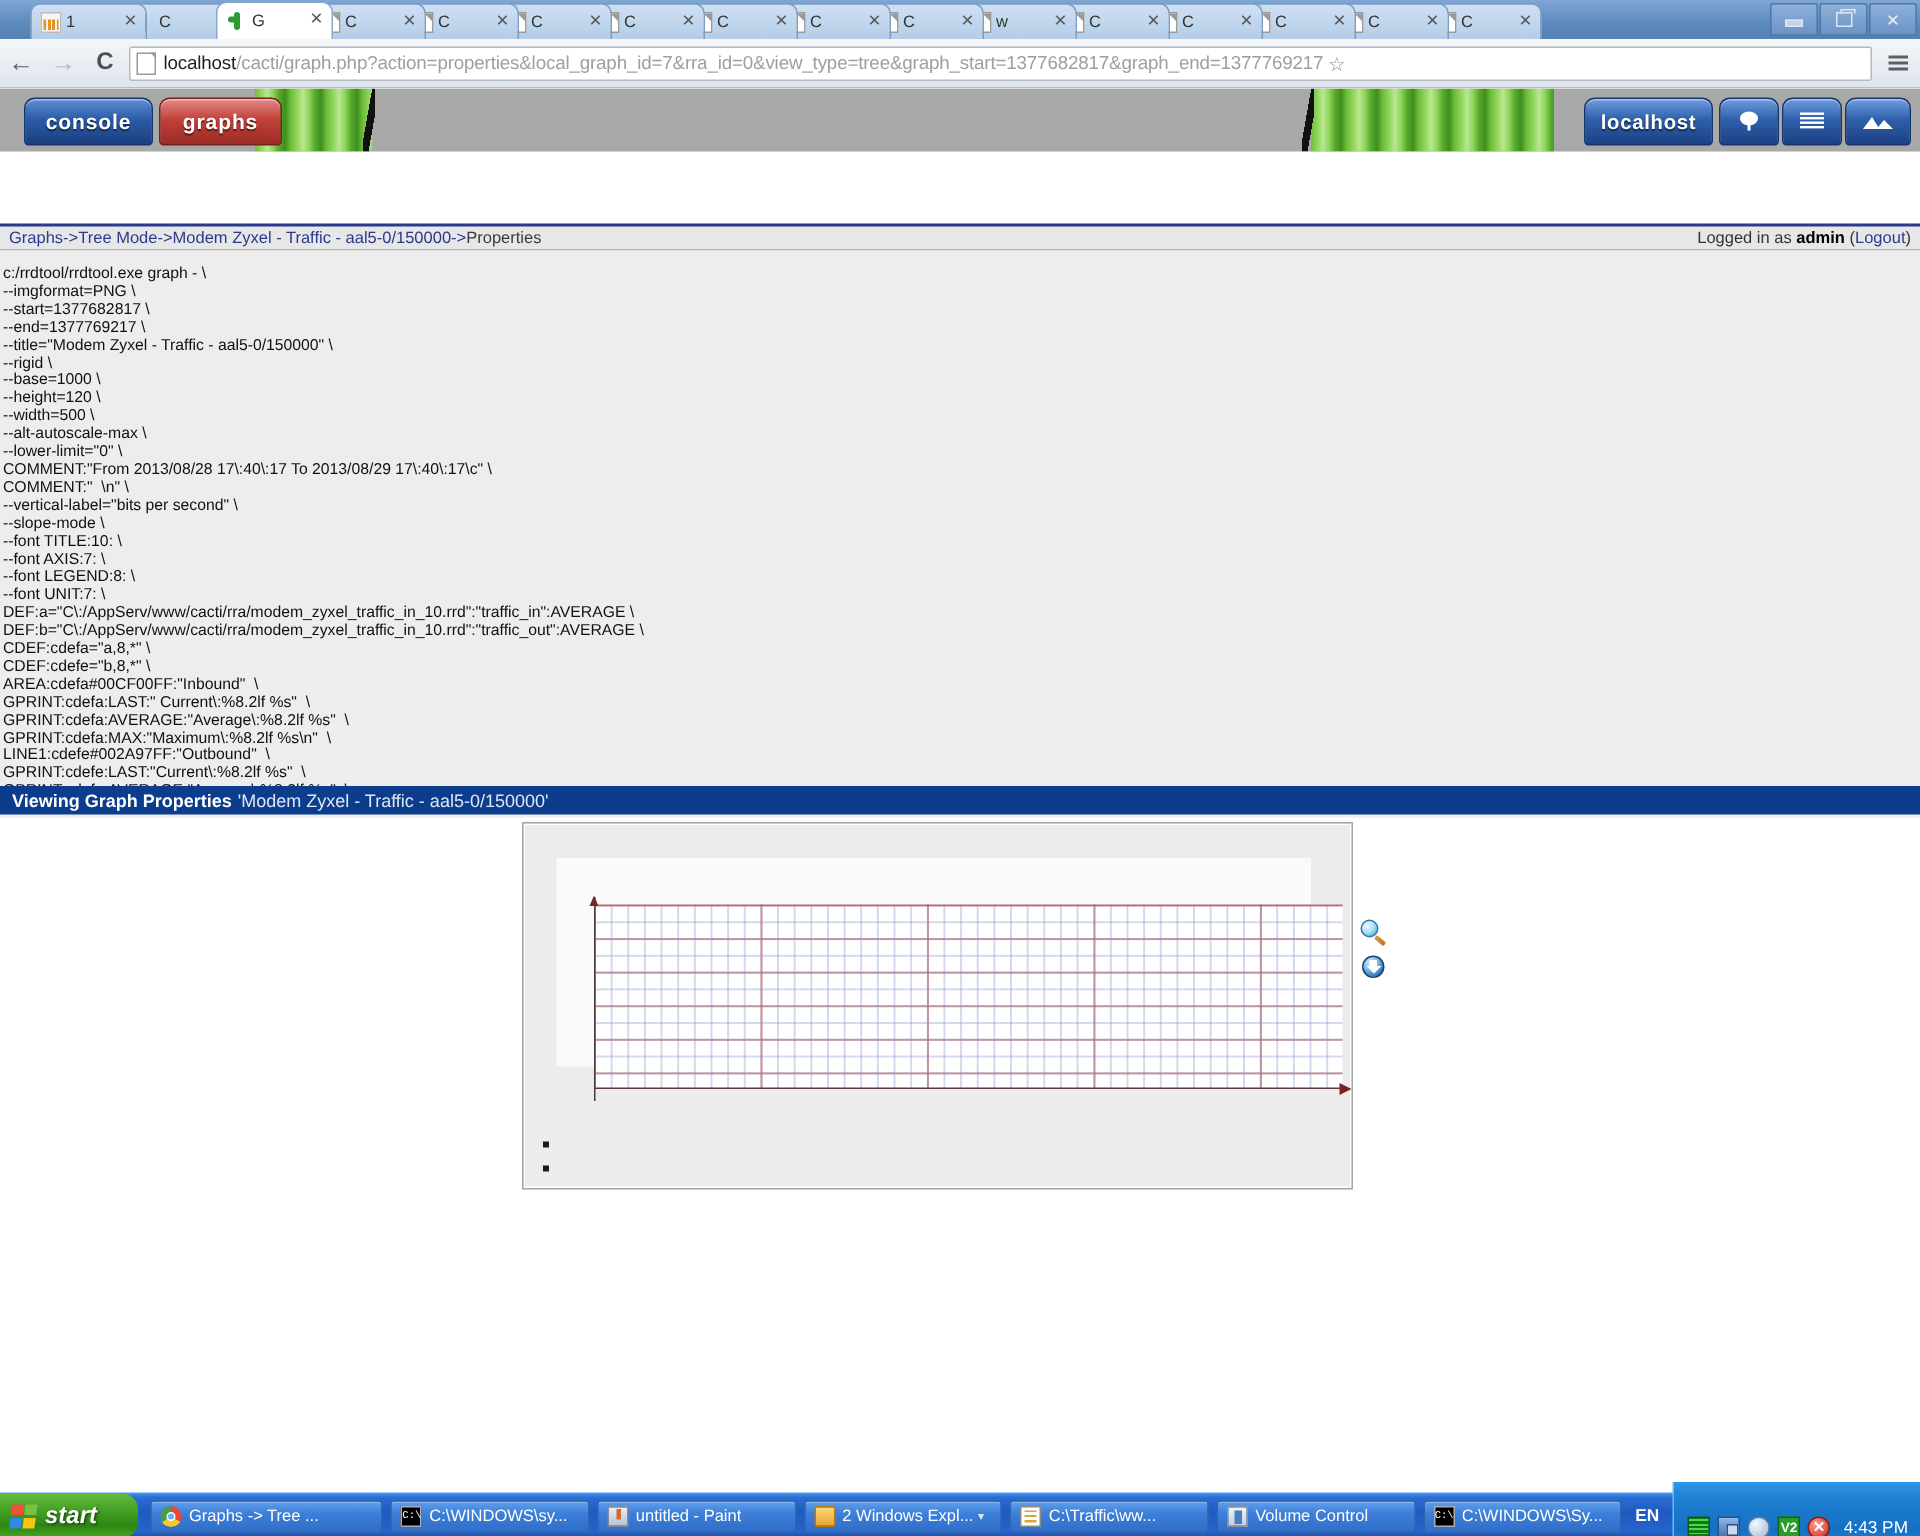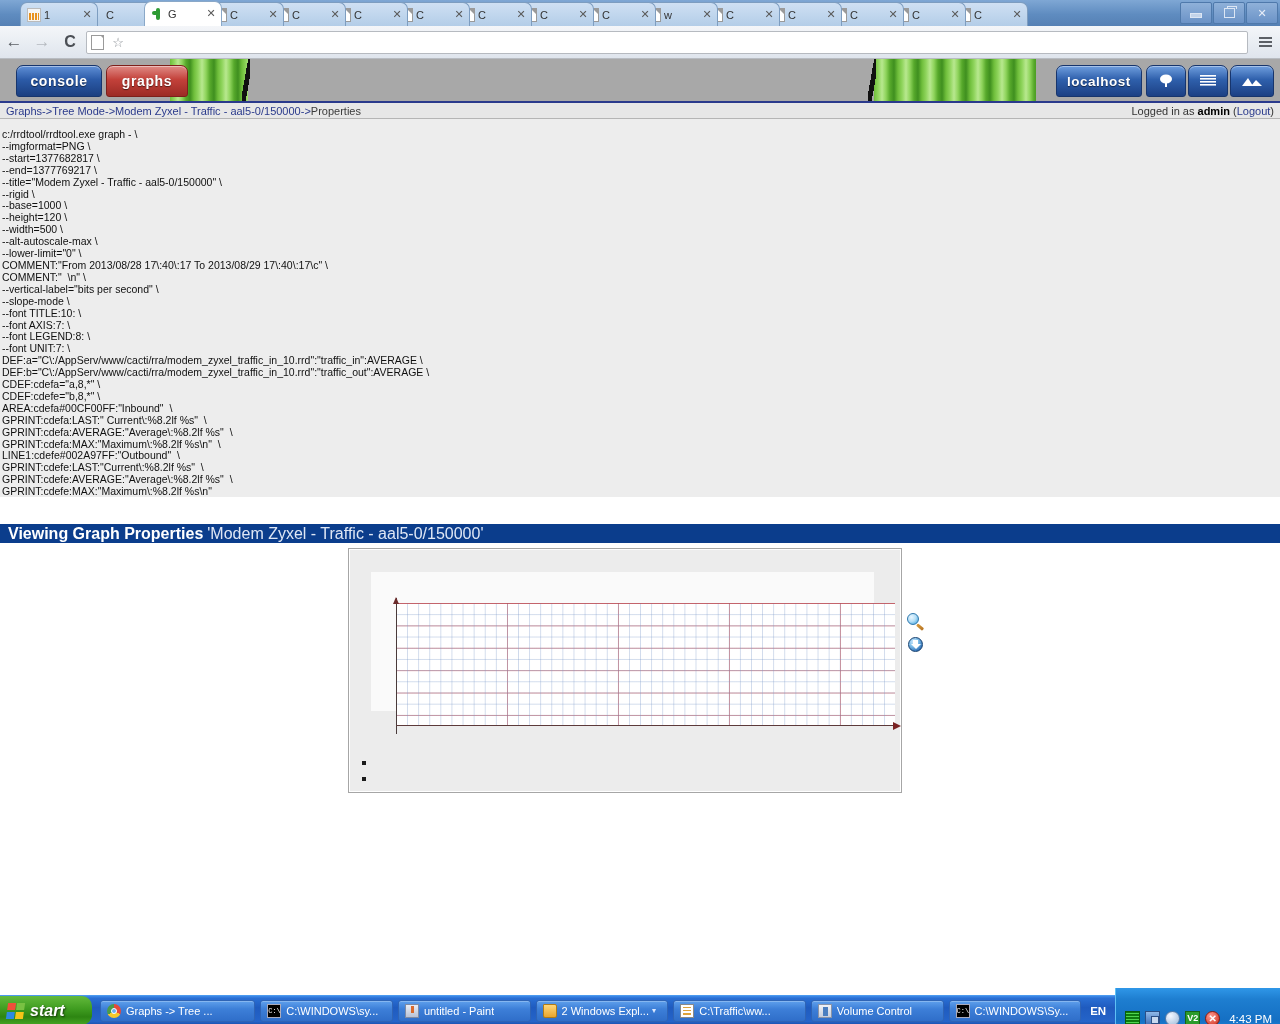--- a/index.html
+++ b/index.html
@@ -140,20 +140,21 @@
   .rtbtn.i3{left:1230px;width:42px;}
 
   .breadcrumbbar{
     position:relative;width:1280px;height:18px;
     background:#e7e7e7;
     border-top:2px solid #2a3a8c;
     border-bottom:1px solid #b5b5b5;
     display:flex;align-items:center;
     padding:0 6px;box-sizing:border-box;
     font-size:11px;
+    margin-top:48px;
   }
   .crumbs{flex:1 1 auto;color:#2a3a8c;white-space:nowrap;}
   .crumbs .sep{color:#2a3a8c;}
   .crumbs .cur{color:#3b3b3b;}
   .loginfo{flex:0 0 auto;font-size:11px;color:#333;}
   .loginfo b{color:#000;}
 
   
   .cmdblock{
     position:relative;margin:0;padding:10px 0 6px 2px;
@@ -162,21 +163,21 @@
     font-size:10.5px;line-height:11.9px;color:#101010;
     white-space:pre;
     height:378px;box-sizing:border-box;
   }
 
   
   .vgp{
     position:absolute;left:0;top:465px;width:1280px;height:19px;
     background:#0b3d8c;
     display:flex;align-items:center;padding-left:8px;box-sizing:border-box;
-    color:#ffffff;font-size:16px;
+    color:#ffffff;font-size:12px;
   }
   .vgp b{font-weight:bold;margin-right:4px;}
   .vgp span.gname{color:#dfe7f5;font-weight:normal;}
 
   
   .graphpane{
     position:absolute;left:348px;top:489px;width:552px;height:243px;
     background:#ececec;border:1px solid #a6a6a6;
     box-shadow:0 0 0 1px #fff inset;
   }
@@ -409,20 +410,21 @@
         <span>✕</span>
       </div>
   </div>
 
   <div class="toolbar">
     <div class="navbtn back">←</div>
     <div class="navbtn fwd">→</div>
     <div class="navbtn reload">C</div>
     <div class="omnibox">
       <span class="omni-icon"></span>
+      <span class="url"><span class="host">localhost</span><span>/cacti/graph.php?action=properties&amp;local_graph_id=7&amp;rra_id=0&amp;view_type=tree&amp;graph_start=1377682817&amp;graph_end=1377769217</span></span>
       <span class="star">☆</span>
     </div>
     <div class="hamburger">
         <i></i>
         <i></i>
         <i></i>
       </div>
   </div>
 
   <div class="page">

